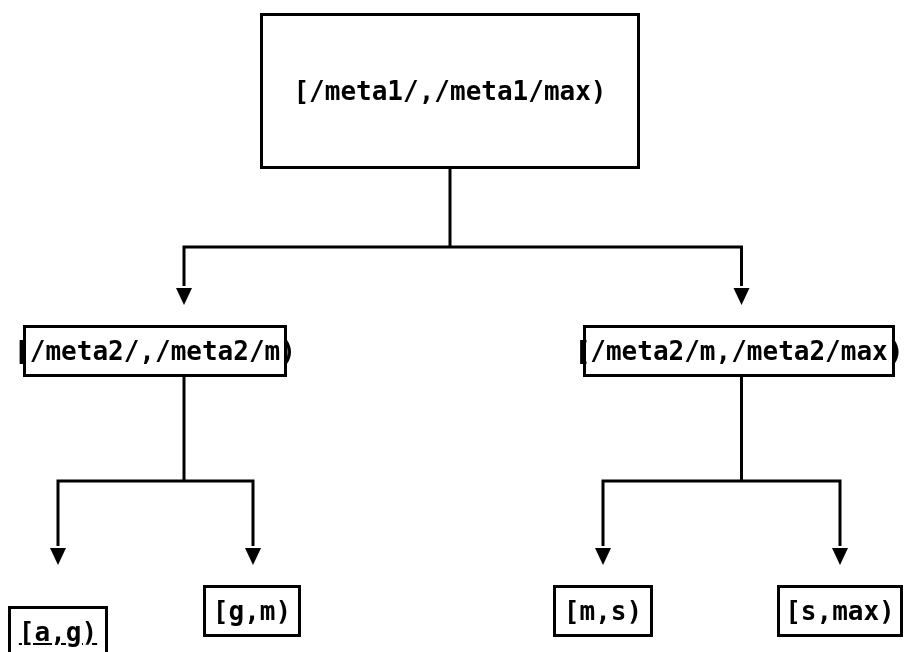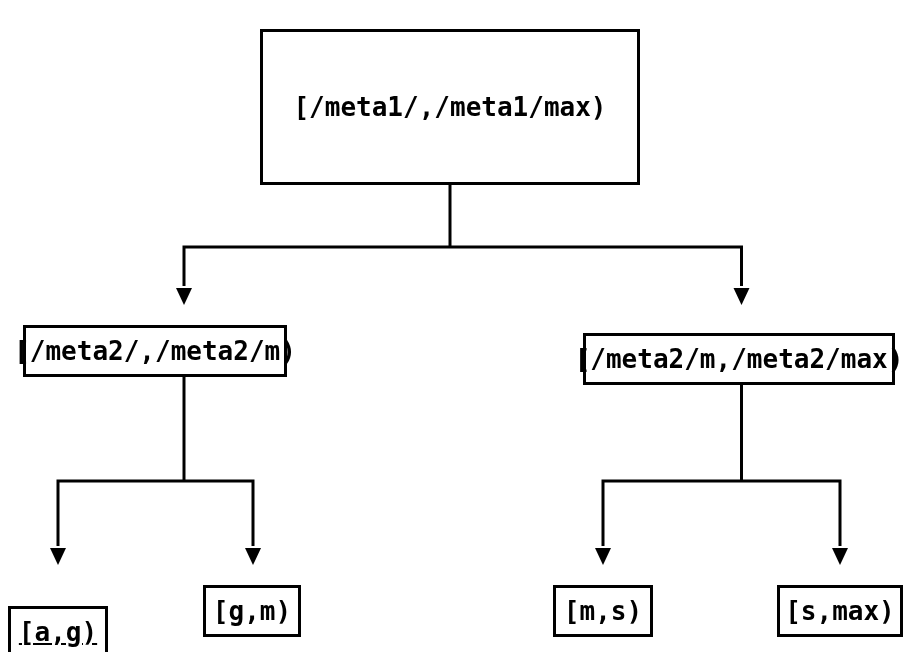--- a/index.html
+++ b/index.html
@@ -37,23 +37,23 @@
     border: 3px solid #000000;
     background: #ffffff;
     color: #000000;
     display: flex;
     align-items: center;
     justify-content: center;
     font-size: 26px;
     font-weight: bold;
     white-space: nowrap;
   }
-  .node-root       { left: 260px; top: 13px;  width: 380px; height: 156px; margin-top: 16px; }
+  .node-root       { left: 260px; top: 13px;  width: 380px; height: 156px; }
   .node-meta2-low  { left: 23px;  top: 325px; width: 264px; height: 52px; }
-  .node-meta2-high { left: 583px; top: 325px; width: 312px; height: 52px; margin-top: 8px; }
+  .node-meta2-high { left: 583px; top: 325px; width: 312px; height: 52px; }
   .node-leaf-a-g   { left: 8px;   top: 606px; width: 100px; height: 52px; text-decoration: underline; }
   .node-leaf-g-m   { left: 203px; top: 585px; width: 98px; height: 52px; }
   .node-leaf-m-s   { left: 553px; top: 585px; width: 100px; height: 52px; text-align: right; }
   .node-leaf-s-max { left: 777px; top: 585px; width: 126px; height: 52px; }
 </style>
 </head>
 <body>
 
 <div class="canvas">
 

